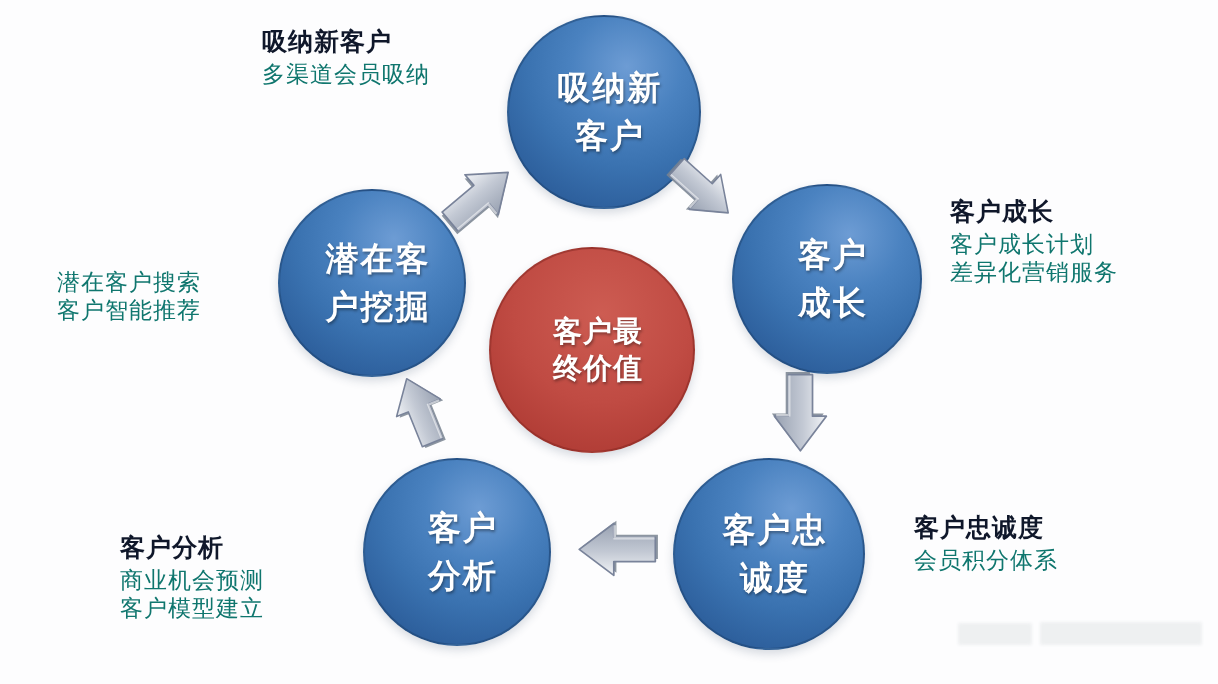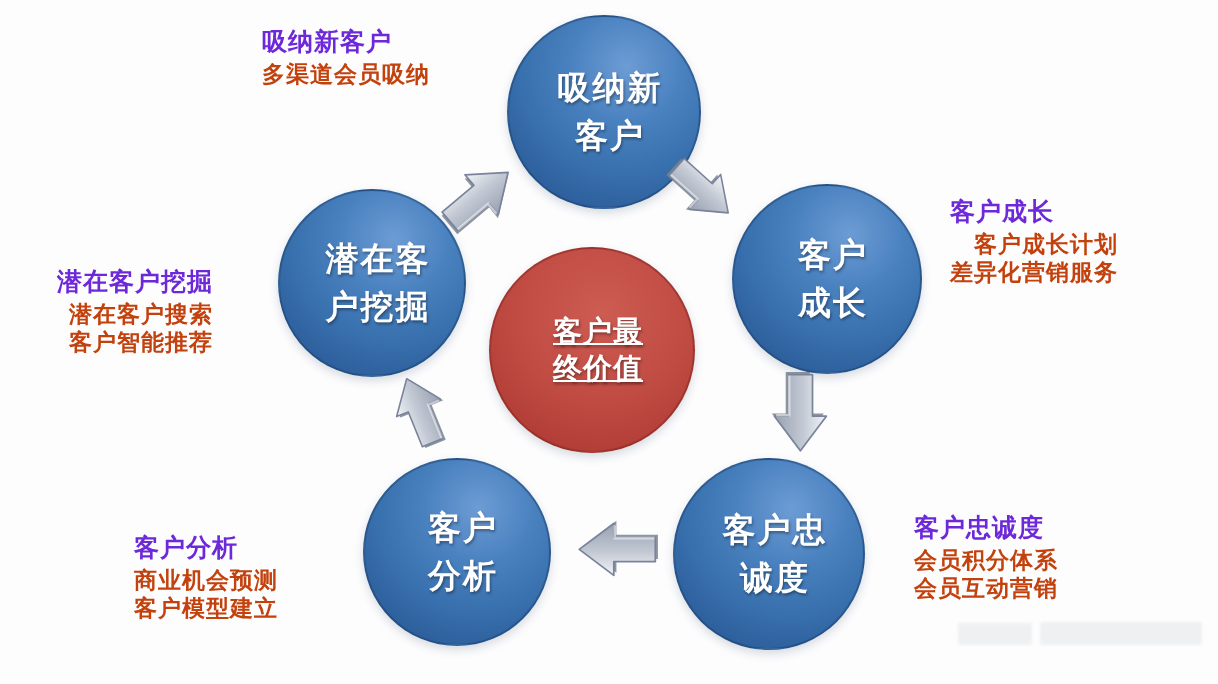--- a/index.html
+++ b/index.html
@@ -23,42 +23,42 @@
   }
   .circle.red{
     background:radial-gradient(circle at 55% 32%, #cd5c52 0%, #c04b43 50%, #b03c35 82%, #a23730 100%);
     border:2px solid rgba(130,38,32,.5);
   }
   .circle .ln{
     display:block;font-size:33px;line-height:48px;letter-spacing:2px;
     text-shadow:1px 2px 3px rgba(0,0,0,.38);
     padding-left:12px;
   }
-  .circle.red .ln{font-size:29px;line-height:37px;letter-spacing:1px;text-decoration:underline;}
+  .circle.red .ln{font-size:29px;line-height:37px;letter-spacing:1px;}
   
   #c-new     {left:507px;top:15px; width:190px;height:190px;}
   #c-mining  {left:278px;top:189px;width:184px;height:184px;}
   #c-growth  {left:732px;top:184px;width:186px;height:186px;}
   #c-analysis{left:363px;top:458px;width:184px;height:184px;}
   #c-loyalty {left:673px;top:458px;width:188px;height:188px;}
   #c-center  {left:489px;top:247px;width:202px;height:202px;}
   
   .node-label{position:absolute;white-space:nowrap;}
   .node-label h3{
     margin:0 0 5px 0;font-size:25px;line-height:27px;
-    color:#6d28d9;font-weight:bold;letter-spacing:1px;
+    color:#0f172a;font-weight:bold;letter-spacing:1px;
   }
   .node-label p{
-    margin:0;font-size:23px;line-height:28px;color:#c2410c;
-    font-weight:700;letter-spacing:1px;text-align:right;
+    margin:0;font-size:23px;line-height:28px;color:#0f766e;
+    font-weight:400;letter-spacing:1px;
   }
   #lbl-new     {left:262px;top:28px;}
   #lbl-mining  {left:57px; top:268px;}
   #lbl-growth  {left:950px;top:198px;}
-  #lbl-analysis{left:134px;top:534px;}
+  #lbl-analysis{left:120px;top:534px;}
   #lbl-loyalty {left:914px;top:514px;}
   
   .arrow{position:absolute;width:88px;height:64px;}
   .arrow svg{display:block;width:100%;height:100%;overflow:visible;}
   #a-mining-new  {left:432px;top:164px;transform:rotate(-40deg);}
   #a-new-growth  {left:663px;top:158px;width:80px;height:58px;transform:rotate(42deg);}
   #a-growth-loyal{left:759px;top:379px;transform:rotate(90deg);}
   #a-loyal-anal  {left:575px;top:520px;transform:rotate(180deg);}
   #a-anal-mining {left:378px;top:384px;width:80px;height:58px;transform:rotate(-112deg);}
   
@@ -175,39 +175,37 @@
       <polyline points="9,53 55,53 55,68" stroke="#ffffff" opacity="0.55" stroke-width="3" fill="none"></polyline>
     </svg>
   </div>
 
   <div class="node-label" id="lbl-new">
     <h3>吸纳新客户</h3>
     <p>多渠道会员吸纳</p>
   </div>
 
   <div class="node-label" id="lbl-mining">
-    <h3>潜在客户挖掘</h3>
     <p>潜在客户搜索</p>
     <p>客户智能推荐</p>
   </div>
 
   <div class="node-label" id="lbl-growth">
     <h3>客户成长</h3>
     <p>客户成长计划</p>
     <p>差异化营销服务</p>
   </div>
 
   <div class="node-label" id="lbl-analysis">
     <h3>客户分析</h3>
     <p>商业机会预测</p>
     <p>客户模型建立</p>
   </div>
 
   <div class="node-label" id="lbl-loyalty">
     <h3>客户忠诚度</h3>
     <p>会员积分体系</p>
-    <p>会员互动营销</p>
   </div>
 
   <div class="wm" id="wm1"></div>
   <div class="wm" id="wm2"></div>
 
 </div>
 
 </body></html>

